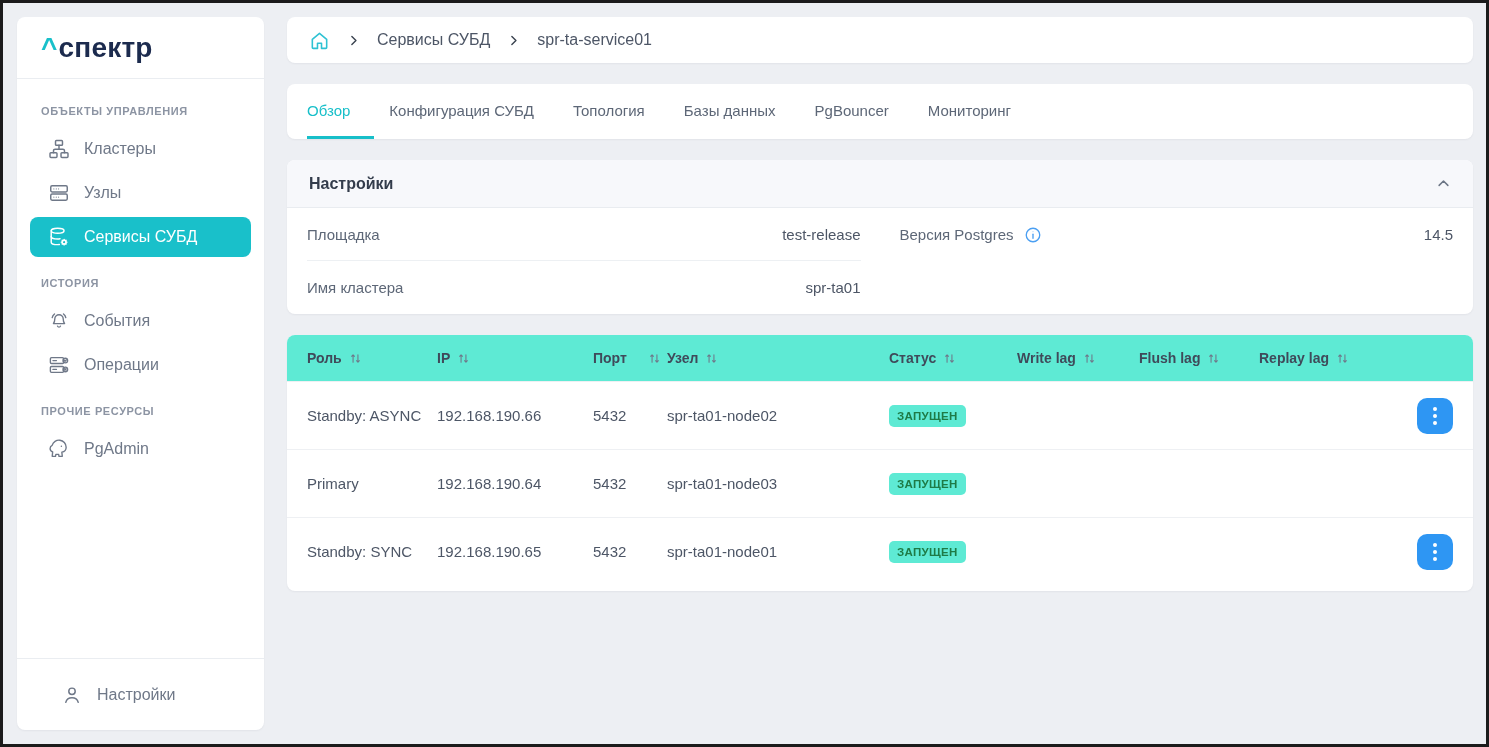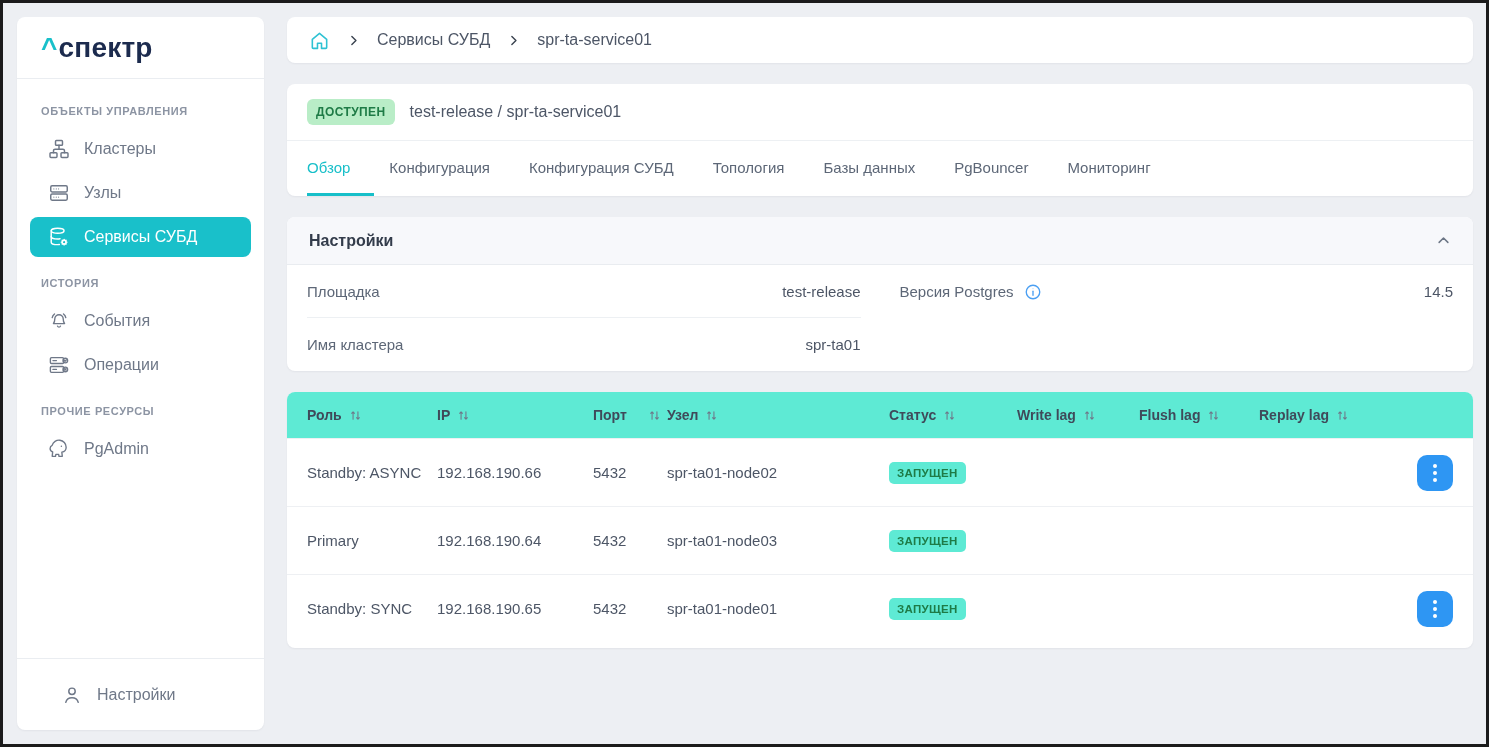--- a/index.html
+++ b/index.html
@@ -297,27 +297,22 @@
       <span class="crumb">Сервисы СУБД</span>
       <span class="crumb-sep">
         <svg width="13" height="13" viewBox="0 0 24 24" fill="none" stroke="currentColor" stroke-width="2.6" stroke-linecap="round" stroke-linejoin="round">
             <path d="M9 4.5l7.5 7.5L9 19.5"></path>
           </svg>
       </span>
       <span class="crumb">spr-ta-service01</span>
     </div>
 
     <div class="card header-card">
-      <div class="title-row">
-        <span class="badge-green">ДОСТУПЕН</span>
-        <span class="service-title">test-release / spr-ta-service01</span>
-      </div>
       <div class="tabs">
         <div class="tab active">Обзор</div>
-        <div class="tab">Конфигурация</div>
         <div class="tab">Конфигурация СУБД</div>
         <div class="tab">Топология</div>
         <div class="tab">Базы данных</div>
         <div class="tab">PgBouncer</div>
         <div class="tab">Мониторинг</div>
       </div>
     </div>
 
     <div class="card settings-card">
       <div class="card-head">

